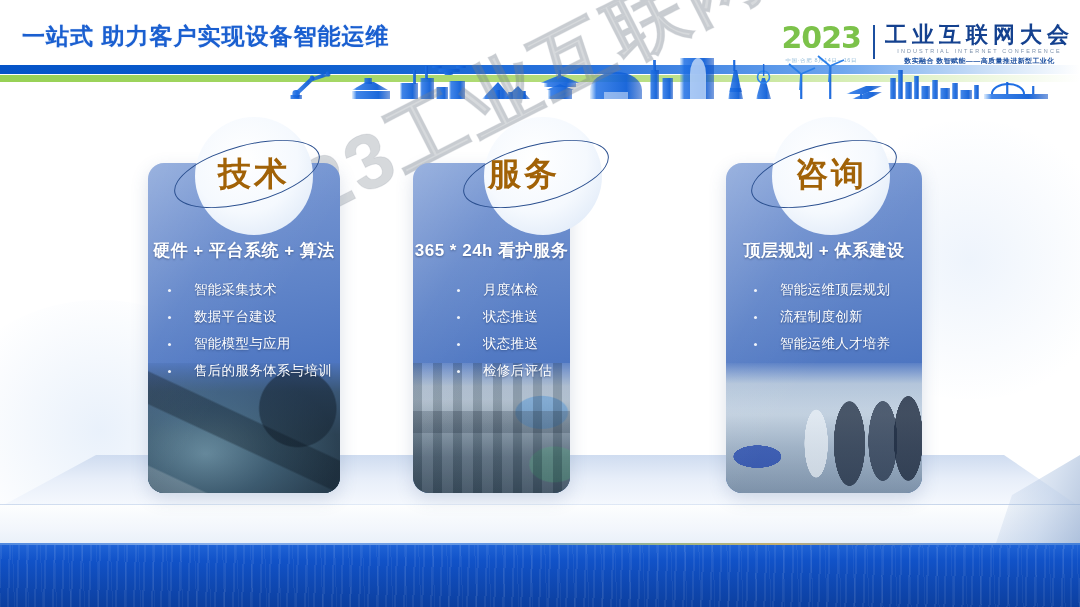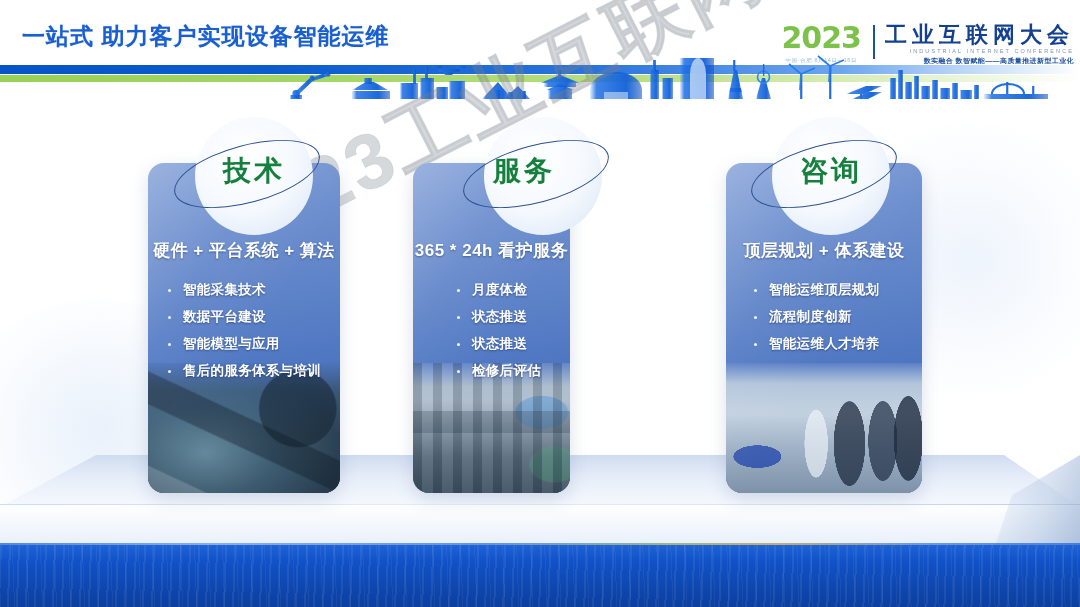--- a/index.html
+++ b/index.html
@@ -36,21 +36,21 @@
   #logo-year {
     font-size:30px; font-weight:bold; letter-spacing:-1px; line-height:1;
     color:#7cc24a;
     font-family:"DejaVu Sans",sans-serif;
   }
   #logo-year-sub {
     font-size:5.5px; color:#8fb9d8; letter-spacing:.6px; margin-top:4px; white-space:nowrap;
     transform:scaleY(.9);
   }
   #logo-divider { width:2px; background:#1b4fa0; margin:2px 10px 0 0; height:34px; }
-  #logo-cn-wrap { text-align:right; }
+  #logo-cn-wrap { text-align:center; }
   #logo-cn {
     font-size:22px; font-weight:bold; letter-spacing:5px; line-height:1.05;
     color:#14418f; white-space:nowrap;
   }
   #logo-en {
     font-size:5.5px; letter-spacing:2.1px; color:#7f93ad; margin-top:2px; white-space:nowrap;
     transform:scaleY(.92); transform-origin:left top;
   }
   #logo-slogan {
     font-size:7px; letter-spacing:.4px; color:#1b4fa0; margin-top:2px; white-space:nowrap; font-weight:bold;
@@ -184,21 +184,21 @@
     border:1.6px solid #2a4f8f; border-radius:50%;
     transform:rotate(-15deg);
     background:transparent;
   }
   #ring-0 { left:172px; top:145px; }
   #ring-1 { left:461px; top:145px; }
   #ring-2 { left:749px; top:145px; }
 
   .card-title {
     position:absolute; width:160px; text-align:center;
-    font-size:28px; font-weight:bold; color:#15803d; letter-spacing:3px;
+    font-size:33px; font-weight:bold; color:#a16207; letter-spacing:3px;
     text-shadow:0 1px 2px rgba(255,255,255,.85);
   }
   #title-0 { left:174px; top:152px; }
   #title-1 { left:444px; top:152px; }
   #title-2 { left:751px; top:152px; }
 
   
   .card-heading {
     position:absolute; left:0; right:0; top:76px;
     text-align:center; color:#ffffff;
@@ -206,23 +206,23 @@
     text-shadow:0 1px 2px rgba(20,40,80,.45);
     white-space:nowrap;
   }
 
   
   .bullets {
     position:absolute; left:0; right:0; top:118px;
     padding-left:16px;
   }
   .bullet-row {
-    display:flex; align-items:center; gap:12px;
+    display:flex; align-items:center; gap:23px;
     margin-bottom:9px; color:#ffffff;
-    font-size:13.5px; font-weight:bold; letter-spacing:.3px;
+    font-size:13.5px; font-weight:normal; letter-spacing:.3px;
     text-shadow:0 1px 2px rgba(20,40,80,.5);
     white-space:nowrap;
   }
   .bullet-dot { width:3px; height:3px; background:#ffffff; border-radius:50%; flex:0 0 auto; opacity:.9; }
   #bullets-0 { padding-left:20px; }
   #bullets-1 { padding-left:44px; }
   #bullets-2 { padding-left:28px;text-align:center; }
 
   
   .bg-glow { position:absolute; border-radius:50%; pointer-events:none; }

